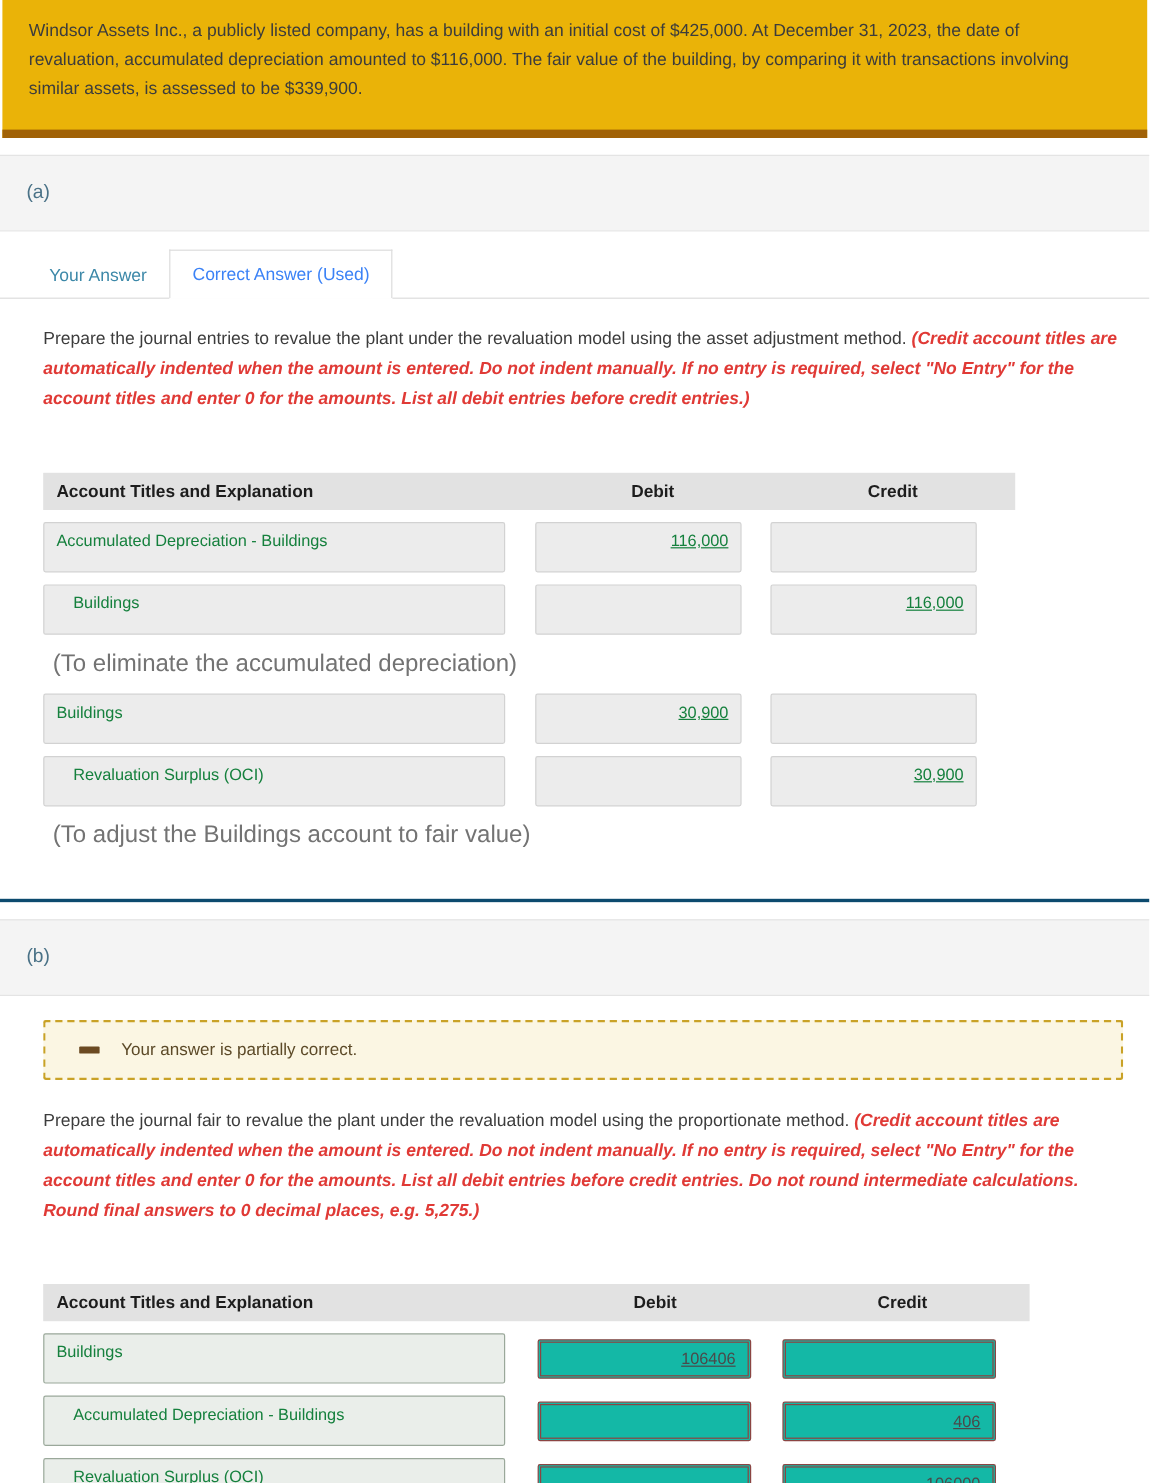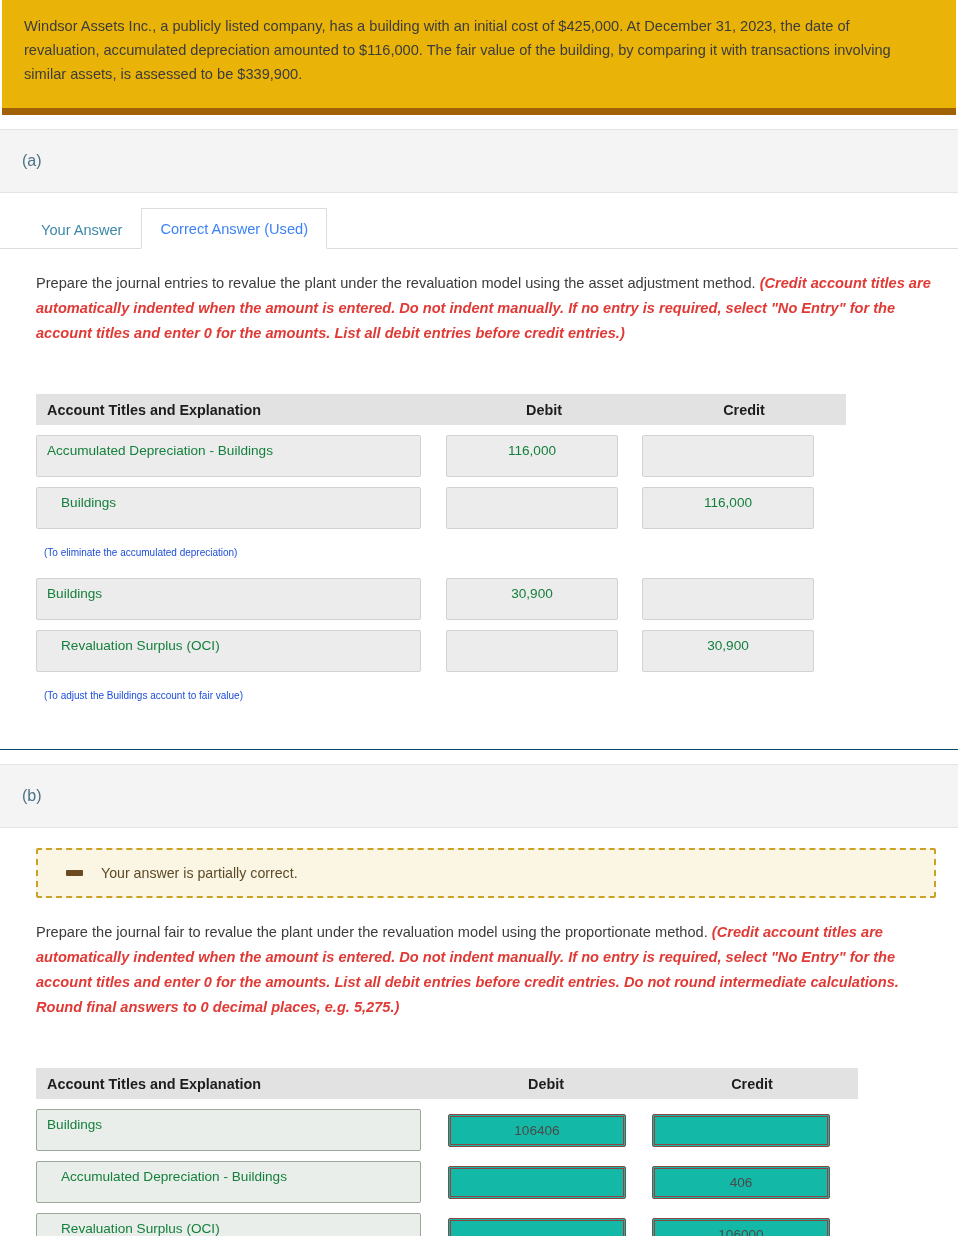--- a/index.html
+++ b/index.html
@@ -43,21 +43,21 @@
     background: #f4f4f4;
     border-top: 1px solid #e4e4e4;
     border-bottom: 1px solid #e4e4e4;
     padding: 22px 0 22px 22px;
     font-size: 16px;
     color: #4a7287;
   }
   .part-body {
     background: #ffffff;
     padding: 0 0 0 0;
-    border-bottom: 1px solid #0c4a6e;
+    border-bottom: 3px solid #0c4a6e;
   }
 
   
   .tabs {
     display: flex;
     align-items: flex-end;
     padding: 14px 0 0 22px;
     border-bottom: 1px solid #dddddd;
     margin-bottom: 0;
   }
@@ -109,39 +109,39 @@
   }
   .jt-head .c-acct { padding-left: 11px; }
   .jt-head .c-debit, .jt-head .c-credit { text-align: center; }
 
   .jt-row {
     display: flex;
     align-items: center;
     margin-top: 10px;
   }
   .jt-caption {
-    font-size: 10px;
-    color: #1d4ed8;
+    font-size: 20px;
+    color: #737373;
     padding: 13px 0 4px 8px;
     line-height: 22px;
   }
 
   .fld {
     height: 42px;
     line-height: 29px;
     font-size: 13.6px;
     color: #15803d;
     padding: 0 10px;
     background: #ececec;
     border: 1px solid #d2d2d2;
     border-radius: 2px;
     overflow: hidden;
     white-space: nowrap;
   }
-  .fld.num { text-align: center; }
+  .fld.num { text-align: right; text-decoration: underline; }
   .fld.indent { padding-left: 24px; }
 
   
   .a .c-acct  { width: 385px; }
   .a .c-debit { width: 172px; }
   .a .c-credit{ width: 172px; }
   .a .sp1 { width: 25px; }
   .a .sp2 { width: 24px; }
   .a .jt-head { width: 810px; }
   .a .jt-head .c-acct { width: 410px; }

